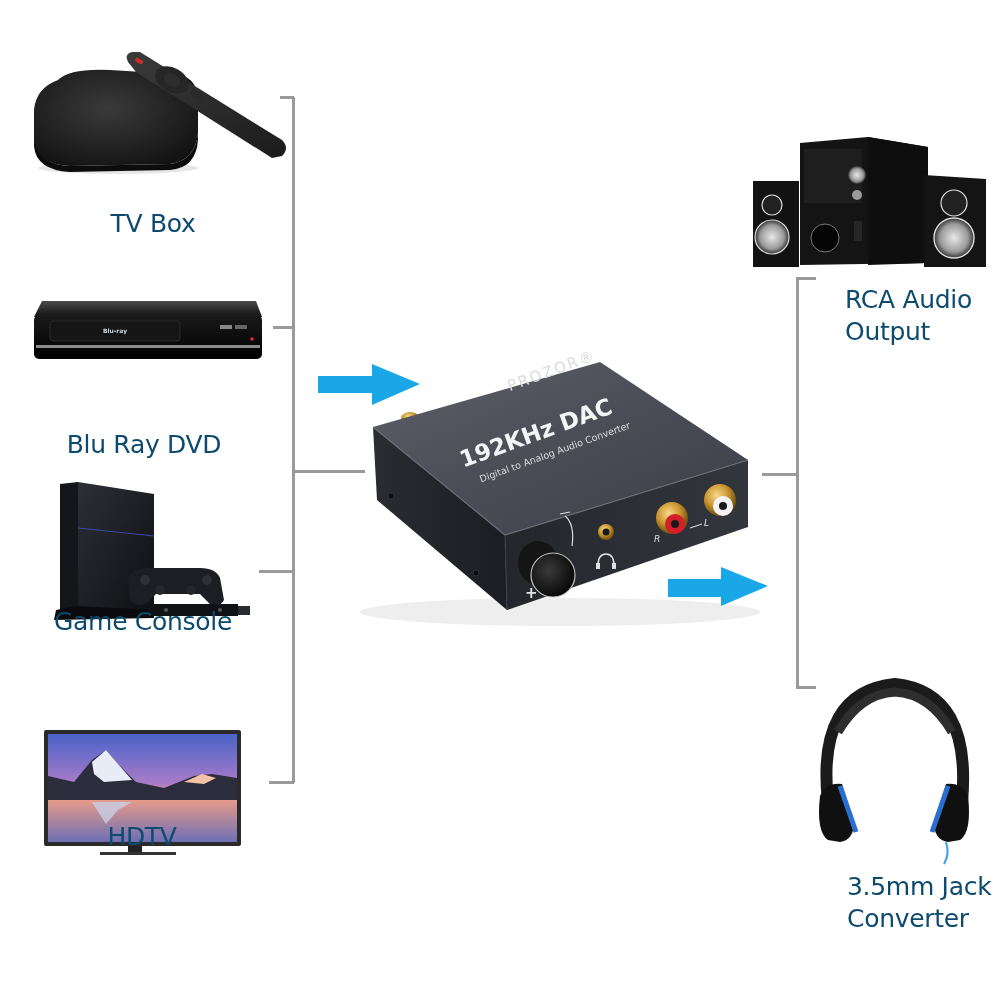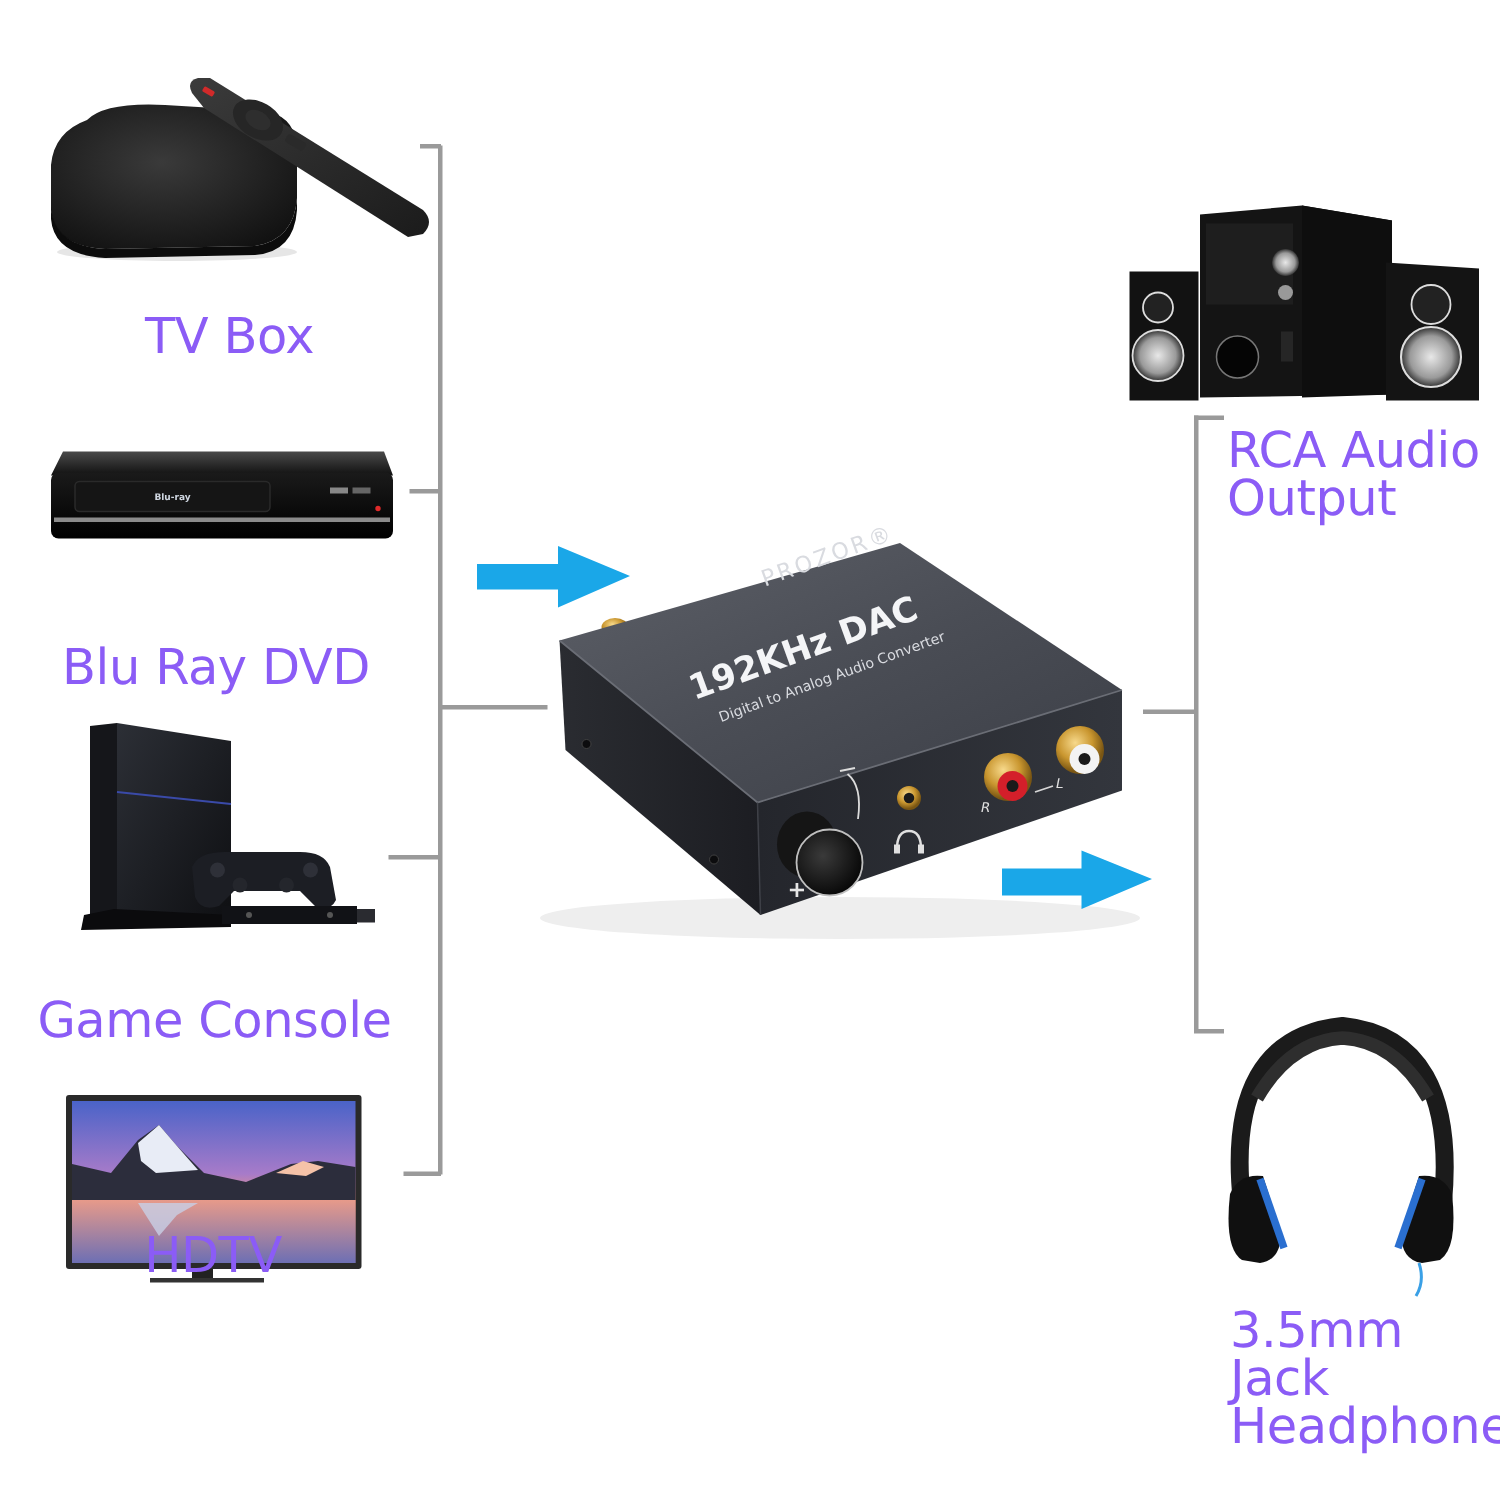--- a/index.html
+++ b/index.html
@@ -1,20 +1,20 @@
 <!DOCTYPE html>
 <html><head>
 <meta charset="utf-8">
 <style>
   html, body { margin:0; padding:0; background:#ffffff; }
   body { width:1000px; height:1000px; position:relative; overflow:hidden; font-family:"DejaVu Sans", "Liberation Sans", sans-serif; }
   .abs { position:absolute; }
-  .label { position:absolute; color:#8b5cf6; font-size:33px; line-height:32px; letter-spacing:-0.3px; white-space:nowrap; }
+  .label { position:absolute; color:#0c4a6e; font-size:25px; line-height:32px; letter-spacing:-0.3px; white-space:nowrap; }
   .label.center { transform:translateX(-50%); text-align:center; }
-  .label.multi { white-space:pre-line; line-height:32px; }
+  .label.multi { white-space:pre-line; line-height:32px;margin-left:27px; }
   .line { position:absolute; background:#9a9a9a; }
   svg { position:absolute; overflow:visible; }
 </style>
 </head>
 <body>
 
 <div>
   <div class="line" style="left:292px; top:97px; width:3px; height:686px;"></div>
   <div class="line" style="left:280px; top:96px; width:14px; height:3px;"></div>
   <div class="line" style="left:273px; top:326px; width:21px; height:3px;"></div>
@@ -93,21 +93,21 @@
     <path d="M78 98 Q82 88 100 88 L150 88 Q166 88 170 98 L174 120 Q170 128 160 124 L150 114 L106 114 L96 124 Q84 128 80 118 Z" fill="#1c1e24"></path>
     <circle cx="95" cy="100" r="5" fill="#2e3038"></circle>
     <circle cx="157" cy="100" r="5" fill="#2e3038"></circle>
     <circle cx="110" cy="110" r="5" fill="#24262c"></circle>
     <circle cx="141" cy="110" r="5" fill="#24262c"></circle>
     <rect x="98" y="124" width="90" height="12" fill="#111216"></rect>
     <rect x="188" y="126" width="12" height="9" fill="#2a2b30"></rect>
     <circle cx="116" cy="130" r="2" fill="#555"></circle>
     <circle cx="170" cy="130" r="2" fill="#555"></circle>
   </svg>
-  <div class="label center" style="left:143px; top:664px;">Game Console</div>
+  <div class="label center" style="left:143px; top:606px;">Game Console</div>
 </div>
 
 <div>
   <svg style="left:44px; top:730px;" width="200" height="130" viewBox="0 0 200 130">
     <defs>
       <linearGradient id="sky" x1="0" y1="0" x2="0" y2="1">
         <stop offset="0" stop-color="#4a63c8"></stop>
         <stop offset="0.45" stop-color="#a77bc9"></stop>
         <stop offset="0.62" stop-color="#f0947a"></stop>
         <stop offset="1" stop-color="#6a5a8a"></stop>
@@ -248,14 +248,14 @@
   <svg style="left:810px; top:672px;" width="170" height="200" viewBox="0 0 170 200">
     <path d="M18 130 Q6 20 85 12 Q162 20 152 130" fill="none" stroke="#1b1b1b" stroke-width="12"></path>
     <path d="M28 60 Q50 22 85 20 Q120 22 142 60" fill="none" stroke="#2e2e2e" stroke-width="9"></path>
     <path d="M10 124 Q16 110 32 112 L44 150 Q44 168 30 170 L18 168 Q6 160 10 124 Z" fill="#101010"></path>
     <path d="M30 114 L46 160" stroke="#2a6fd0" stroke-width="5"></path>
     <path d="M158 124 Q152 110 136 112 L124 150 Q124 168 138 170 L150 168 Q162 160 158 124 Z" fill="#101010"></path>
     <path d="M138 114 L122 160" stroke="#2a6fd0" stroke-width="5"></path>
     <path d="M136 170 Q140 182 134 192" fill="none" stroke="#3aa0e6" stroke-width="2"></path>
   </svg>
   <div class="label multi" style="left:820px; top:871px;">3.5mm Jack
-Headphone</div>
+Converter</div>
 </div>
 
 </body></html>

